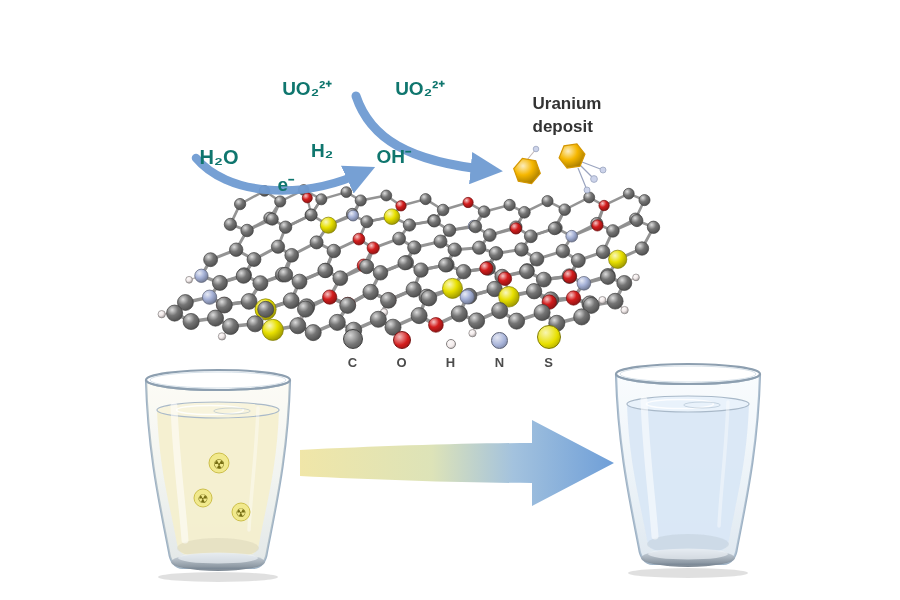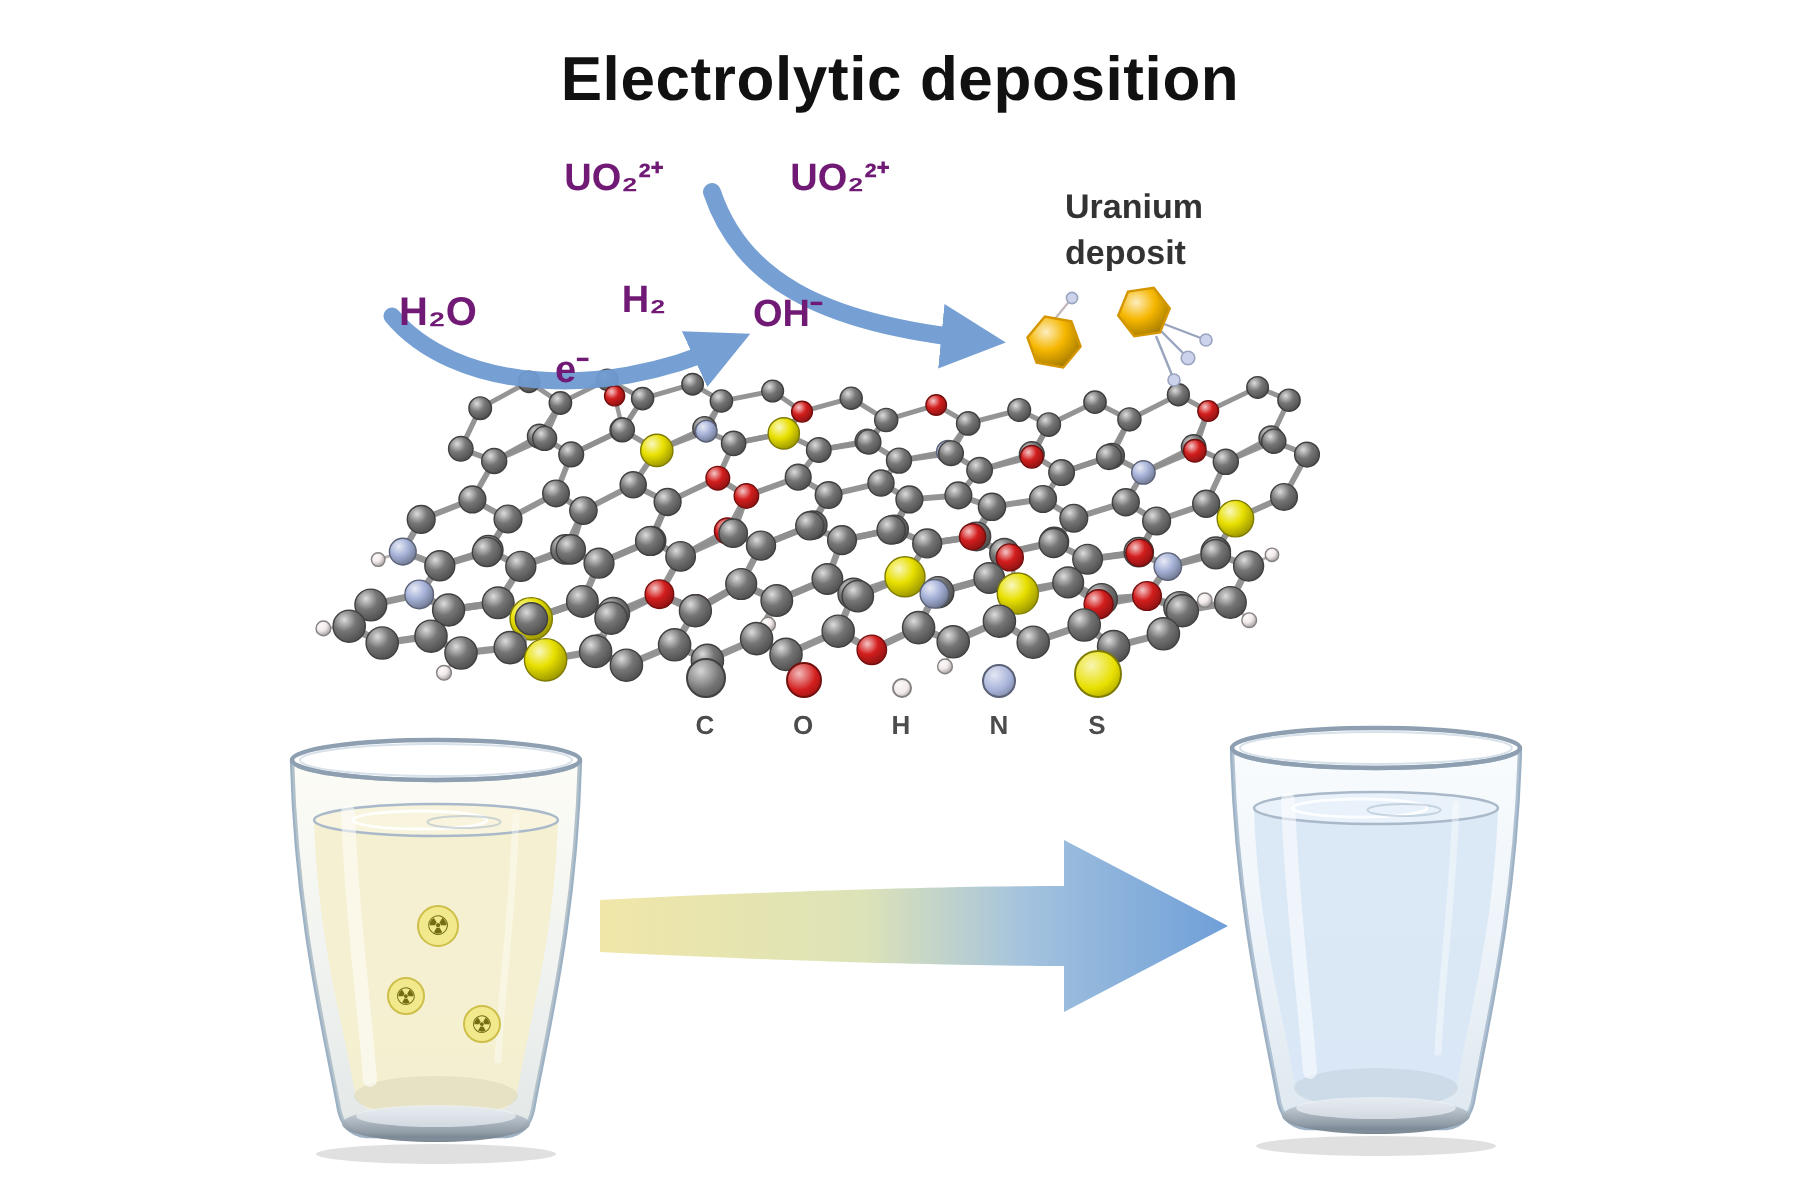--- a/index.html
+++ b/index.html
@@ -1,21 +1,21 @@
 <!DOCTYPE html>
 <html><head>
 <meta charset="utf-8">
 <style>
   html,body{margin:0;padding:0;background:#ffffff;}
   .canvas{position:relative;width:900px;height:600px;background:#ffffff;overflow:hidden;
           font-family:"Liberation Sans",sans-serif;}
   #scene{position:absolute;left:0;top:0;}
   .title{position:absolute;top:22px;left:0;right:0;text-align:center;
          font-size:31px;font-weight:bold;color:#111;letter-spacing:.3px;}
-  .lbl{position:absolute;font-weight:bold;color:#701a75;white-space:nowrap;
+  .lbl{position:absolute;font-weight:bold;color:#0f766e;white-space:nowrap;
        transform:translate(-50%,-50%);}
   .uo2-left{left:307px;top:88px;font-size:19px;}
   .uo2-right{left:420px;top:88px;font-size:19px;}
   .uranium{left:567px;top:116px;font-size:17px;line-height:1.35;text-align:left;color:#333;}
   .h2o{left:219px;top:147px;font-size:20px;margin-top:10px;}
   .h2{left:322px;top:151px;font-size:19px;text-align:center;}
   .oh{left:394px;top:156px;font-size:19px;text-align:right;}
   .electron{left:286px;top:184px;font-size:19px;}
   .legend{position:absolute;left:328px;top:322px;display:flex;}
   .legend-item{width:49px;height:48px;display:flex;flex-direction:column;
@@ -561,21 +561,20 @@
         <circle cx="603" cy="170" r="3" fill="#ccd3ea" stroke="#9aa4bf" stroke-width="0.8"></circle>
         <circle cx="587" cy="190" r="3" fill="#ccd3ea" stroke="#9aa4bf" stroke-width="0.8"></circle>
         <circle cx="536" cy="149" r="2.8" fill="#ccd3ea" stroke="#9aa4bf" stroke-width="0.8"></circle>
       </g>
       <g>
         <path d="M 196 158 C 226 194 298 202 364 172" fill="none" stroke="#6f9bd2" stroke-width="8.5" stroke-linecap="round" marker-end="url(#ah)" opacity="0.95"></path>
         <path d="M 356 96 C 370 138 408 162 490 170" fill="none" stroke="#6f9bd2" stroke-width="9" stroke-linecap="round" marker-end="url(#ah)" opacity="0.95"></path>
       </g>
     </svg>
 
-  <div class="title">Electrolytic deposition</div>
 
   <div class="lbl uo2-left">UO₂²⁺</div>
   <div class="lbl uo2-right">UO₂²⁺</div>
   <div class="lbl uranium">
     <div>Uranium</div>
     <div>deposit</div>
   </div>
   <div class="lbl h2o">H₂O</div>
   <div class="lbl h2">H₂</div>
   <div class="lbl oh">OH⁻</div>

